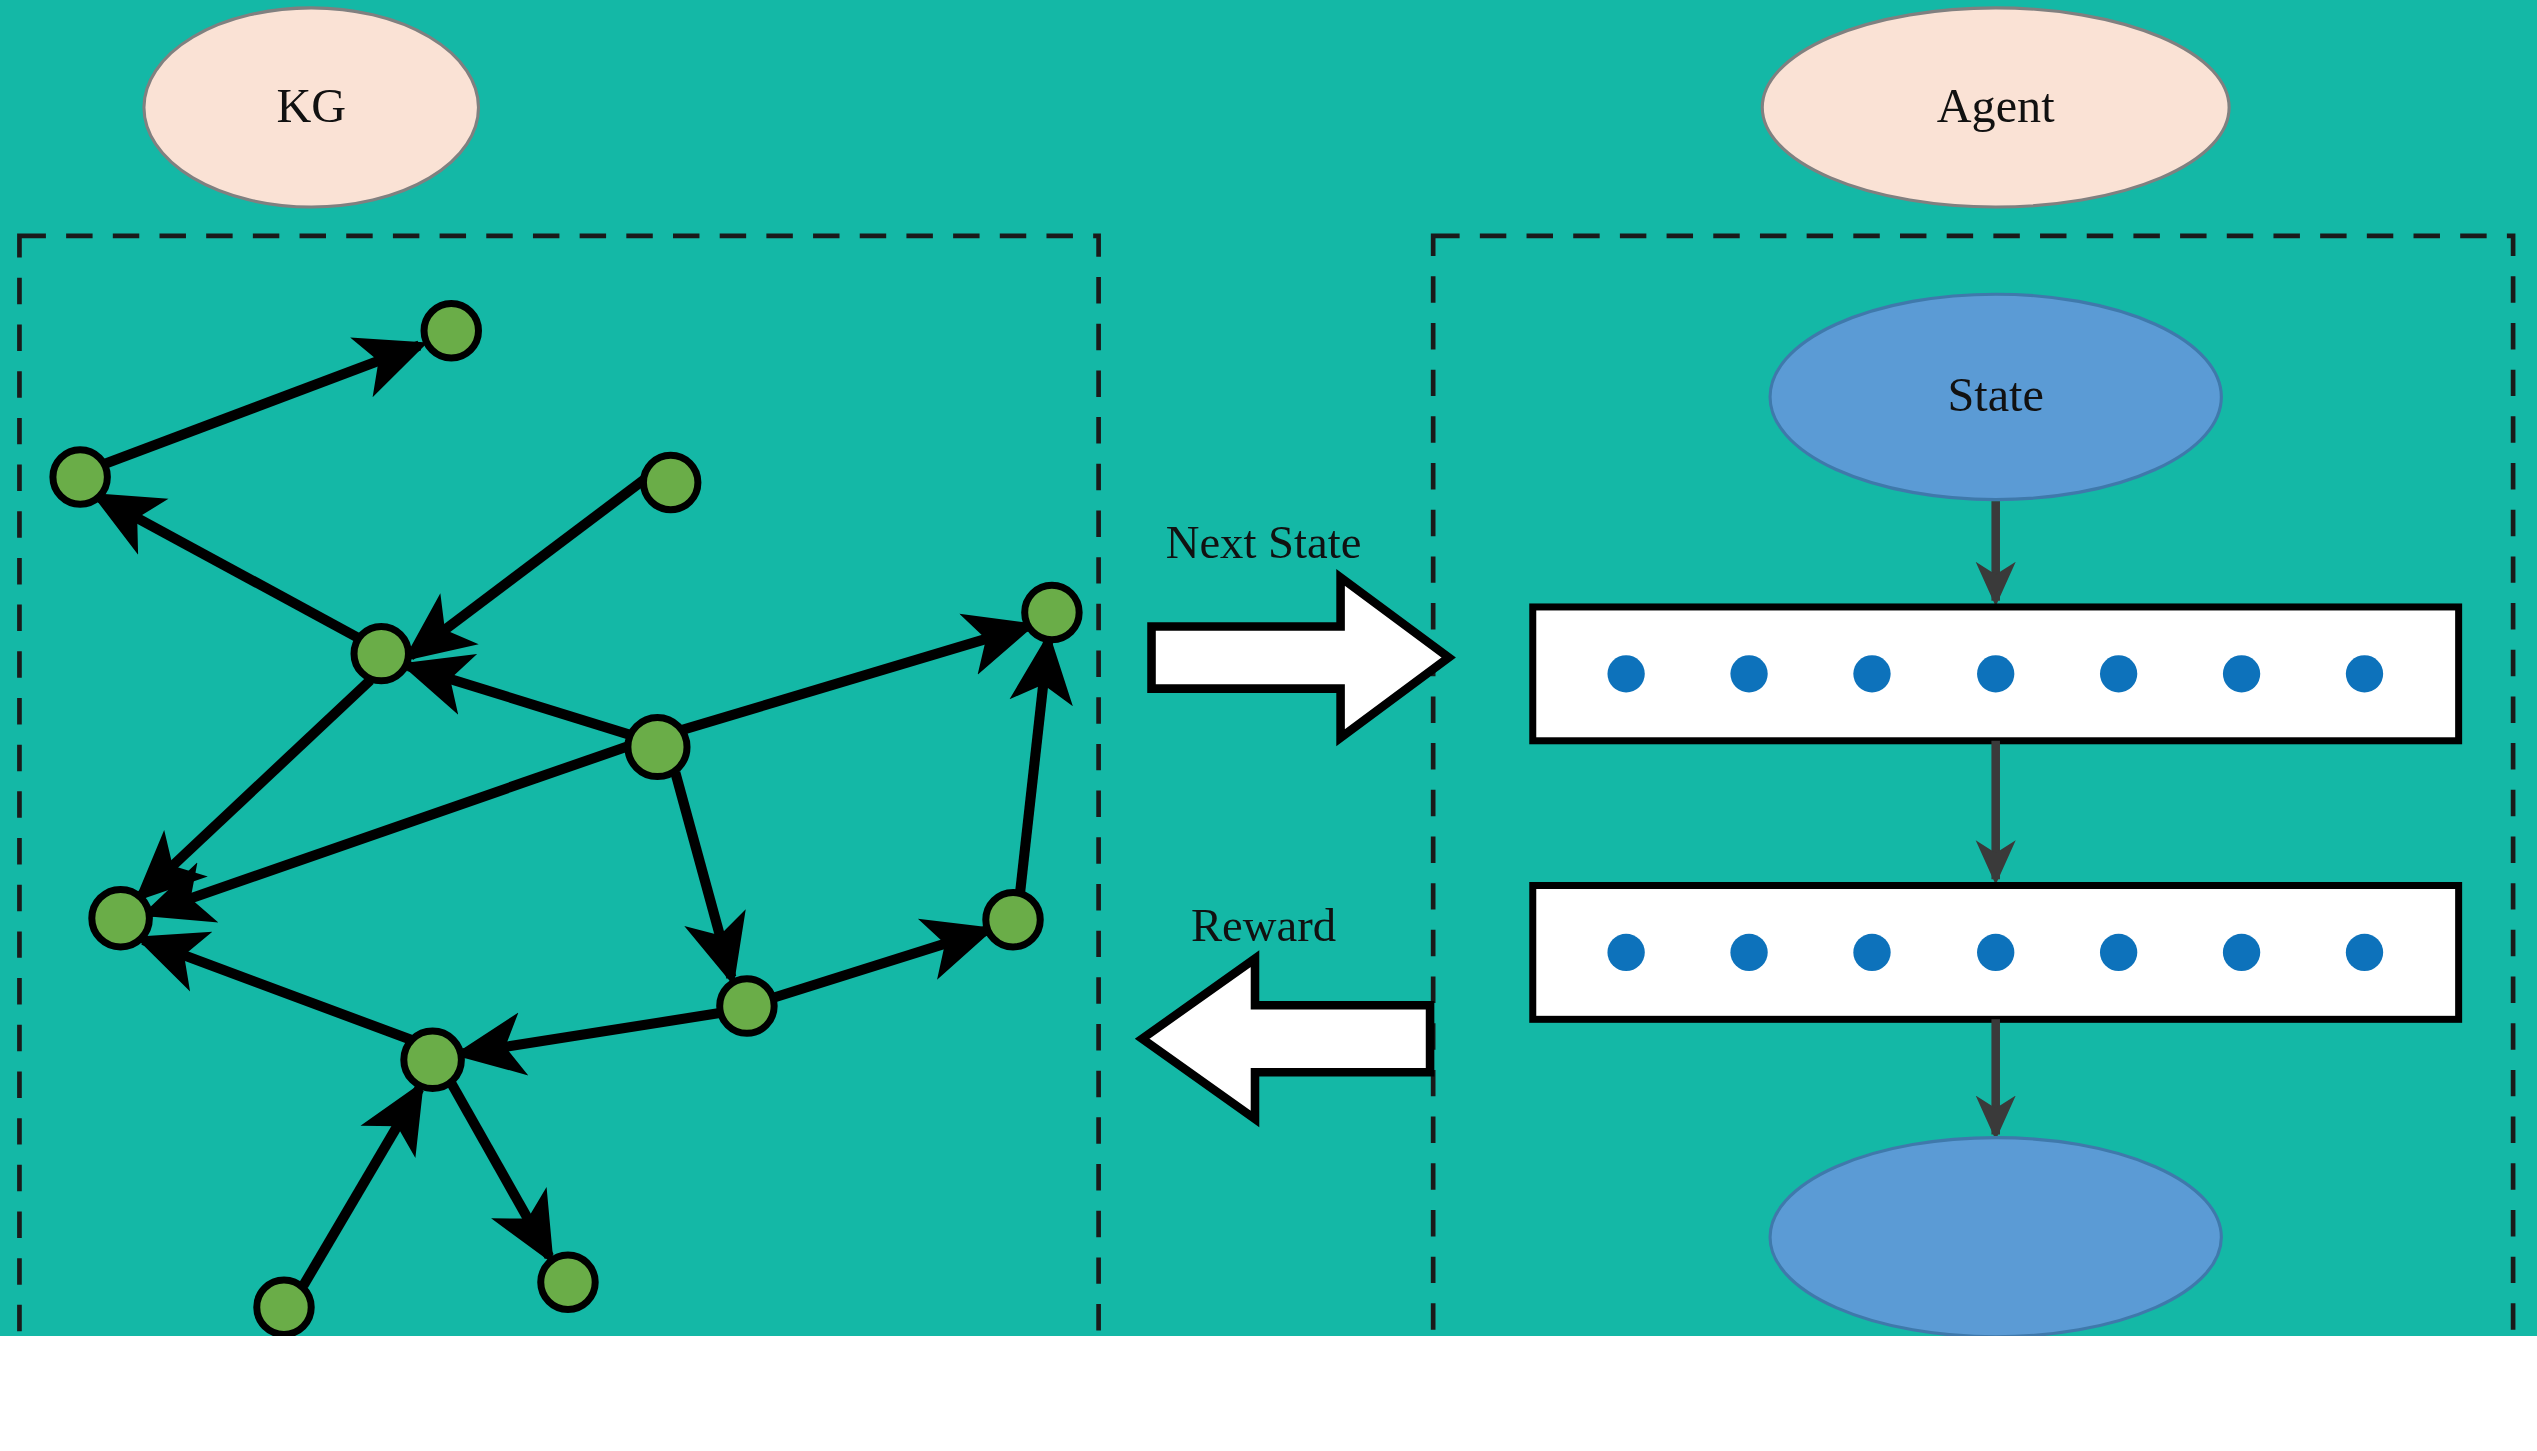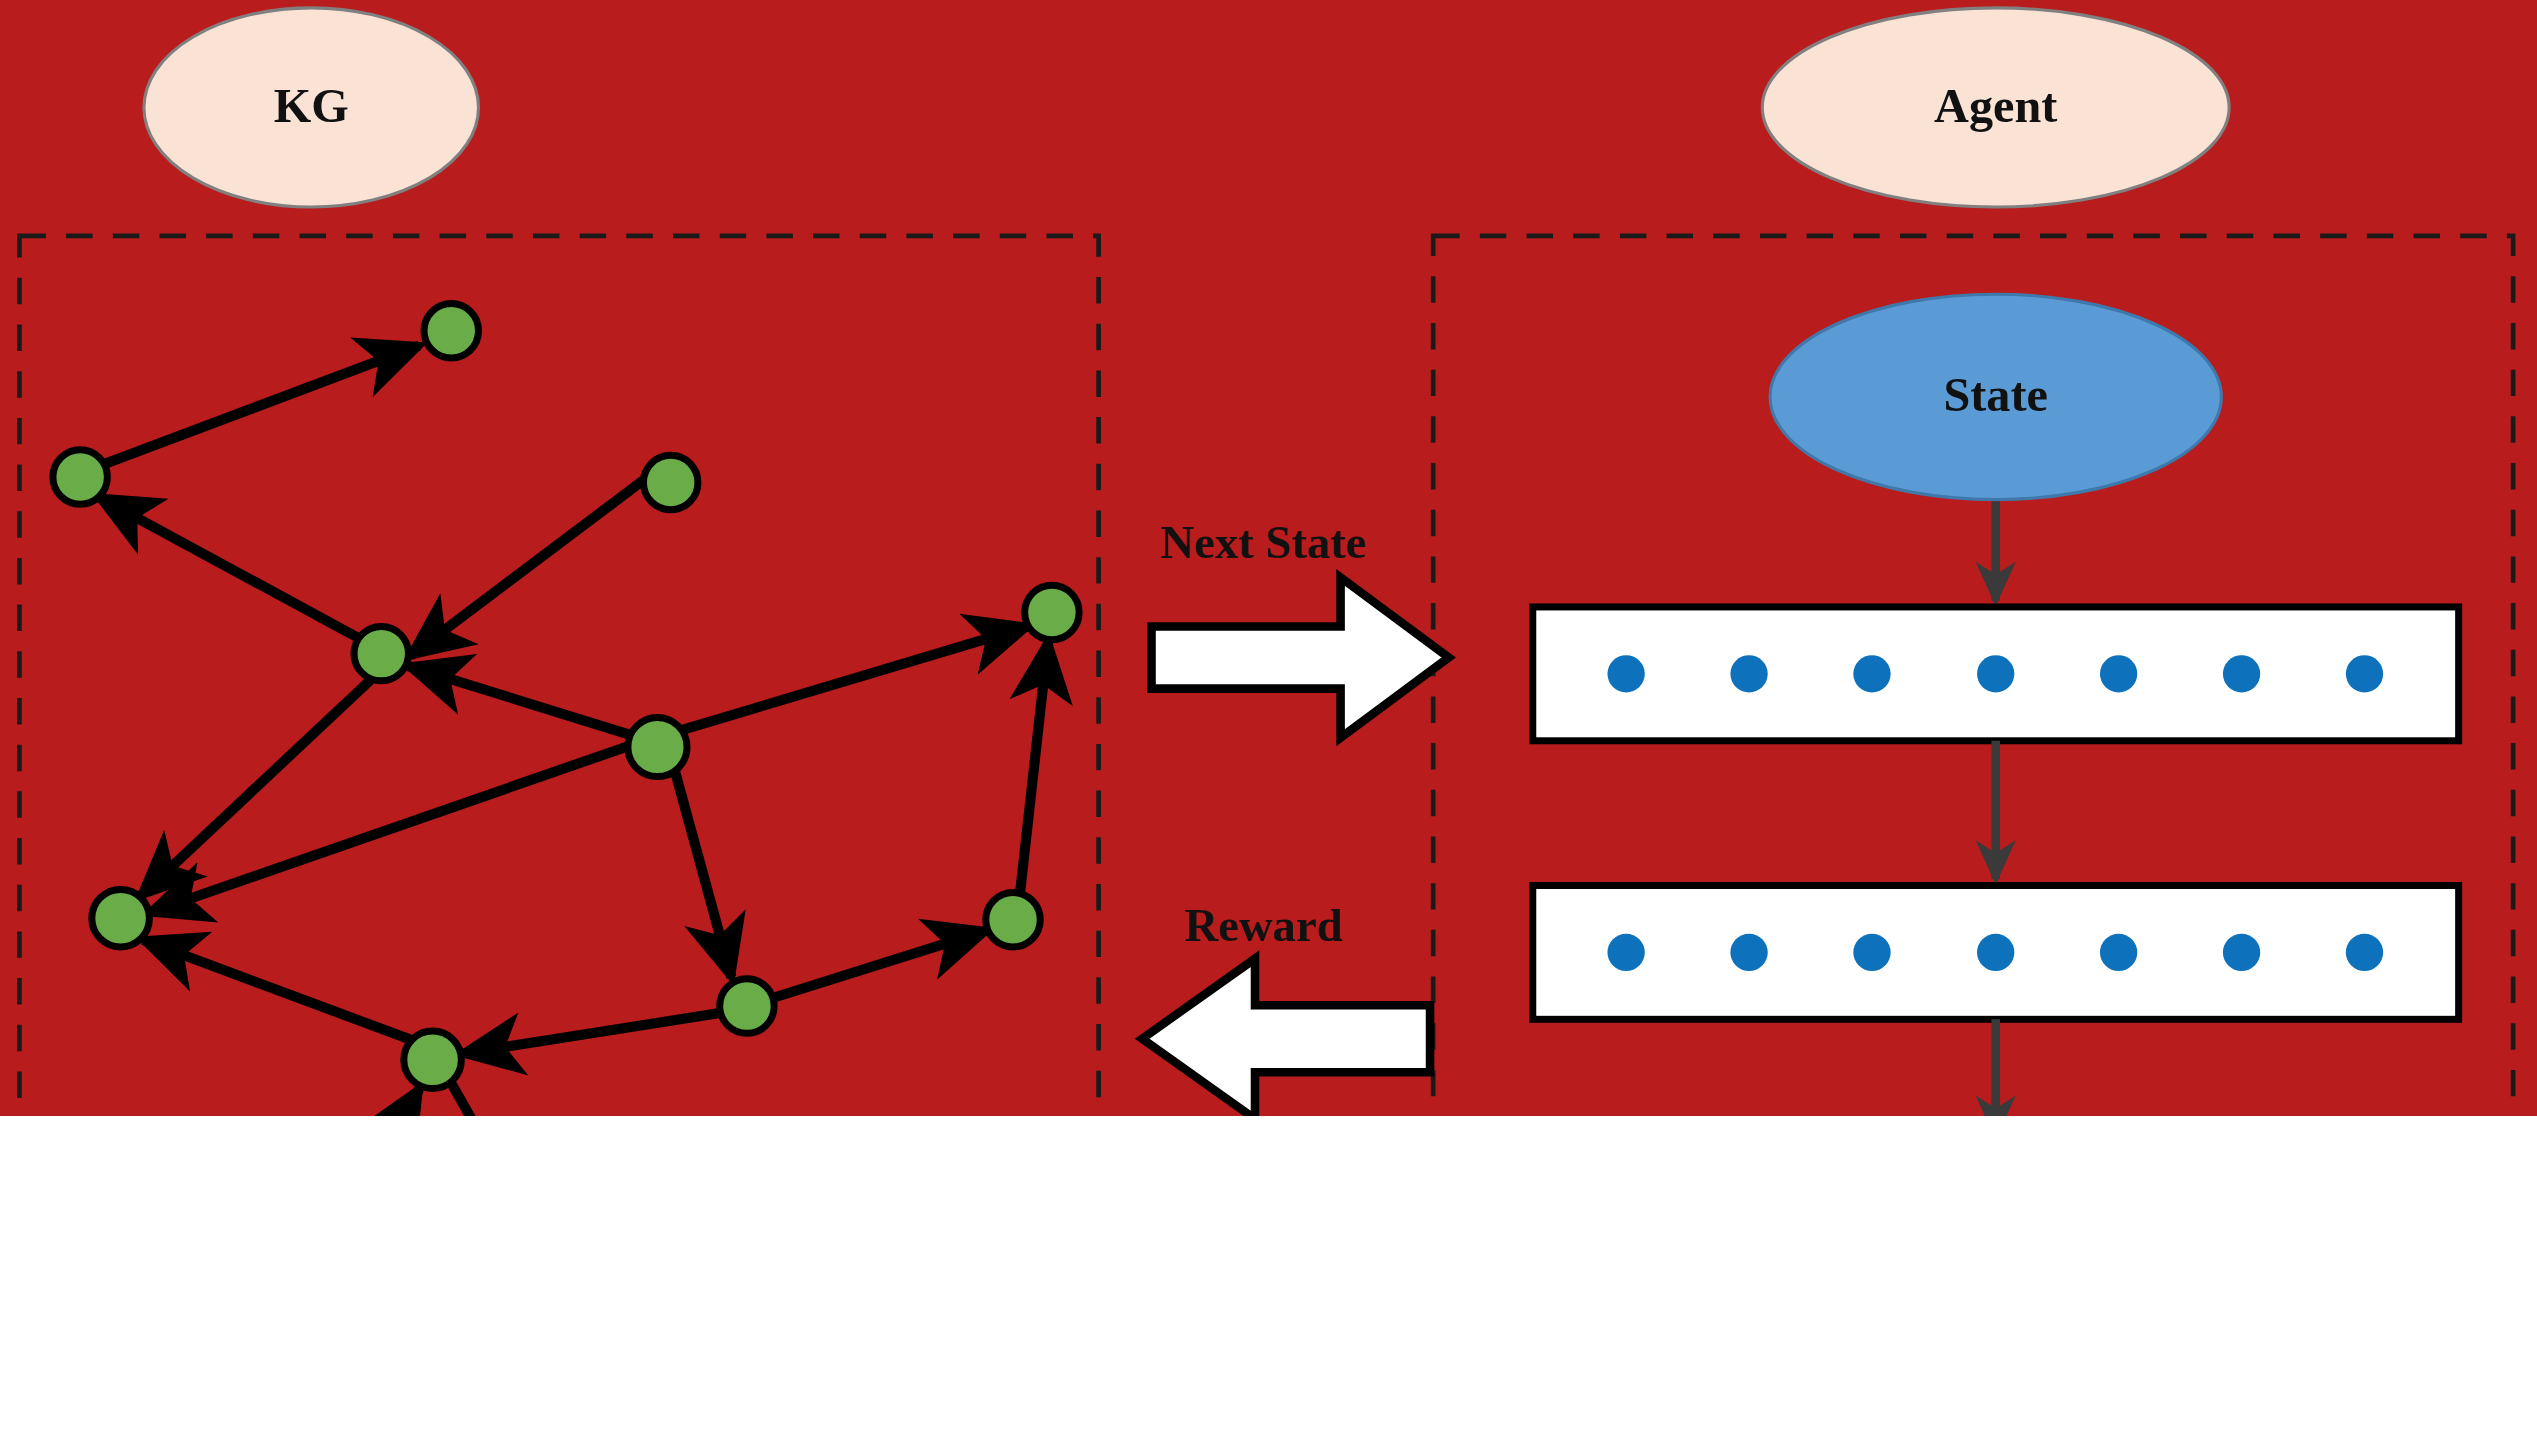--- a/index.html
+++ b/index.html
@@ -6,24 +6,23 @@
     margin: 0;
     padding: 0;
     background: #ffffff;
   }
   body {
     font-family: "Liberation Serif", "DejaVu Serif", serif;
   }
   #canvas {
     position: relative;
     width: 2538px;
-    height: 1116px;
-    background: #b91c1c;
+    height: 1336px;
+    background: #14b8a6;
     overflow: hidden;
-    font-weight: bold;
   }
   svg#scene {
     position: absolute;
     left: 0;
     top: 0;
     width: 2538px;
     height: 1452px;
     display: block;
   }
   .lbl {

